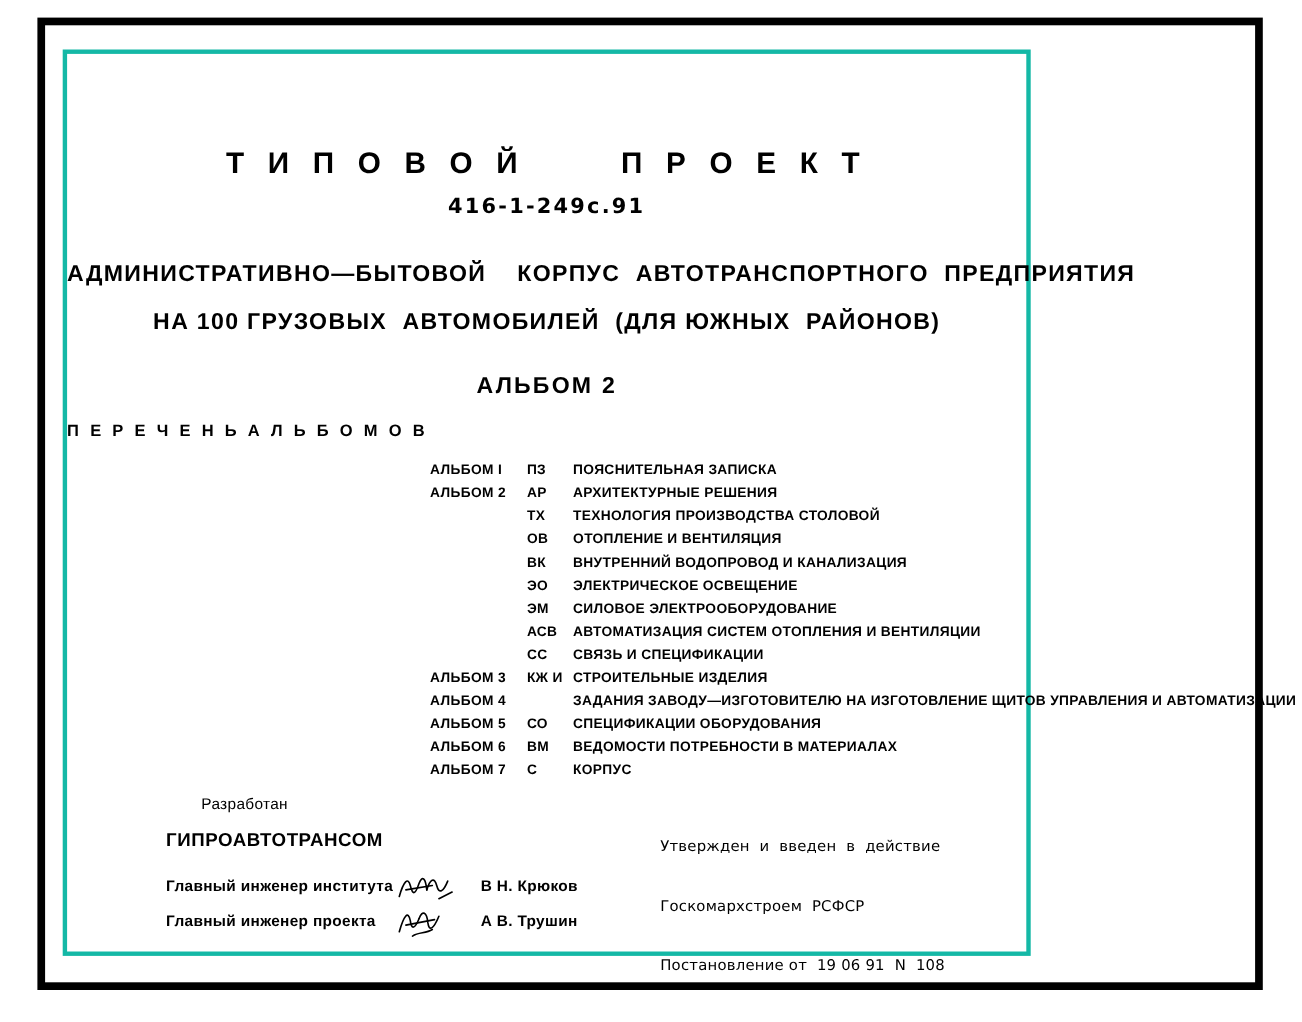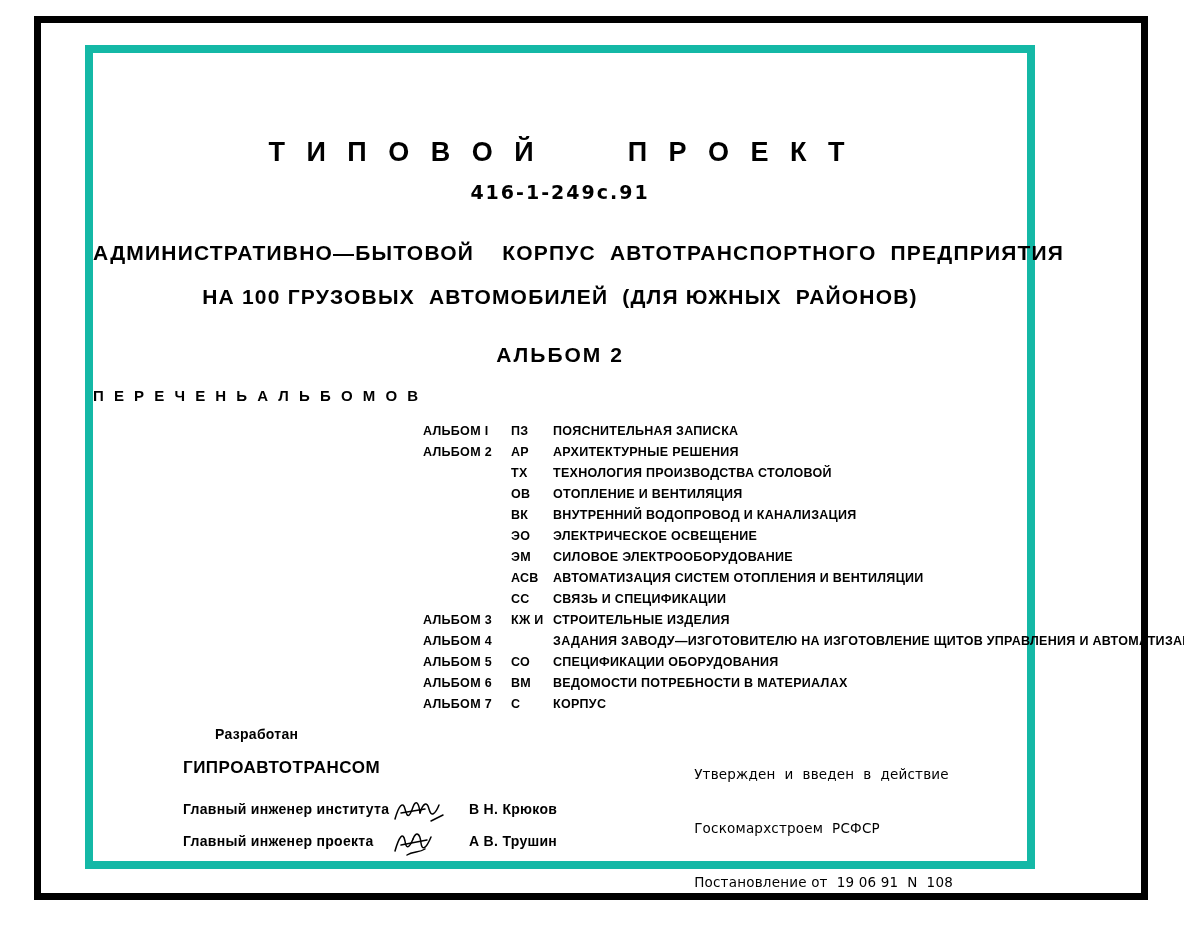--- a/index.html
+++ b/index.html
@@ -28,25 +28,25 @@
     left: 34px;
     top: 16px;
     width: 1114px;
     height: 884px;
     border: 7px solid #000000;
     box-sizing: border-box;
     background: #ffffff;
   }
   .frame-inner {
     position: absolute;
-    left: 44px;
+    left: 16px;
     top: 22px;
-    width: 950px;
+    width: 880px;
     height: 824px;
-    border: 8px solid #14b8a6;
+    border: 4px solid #14b8a6;
     box-sizing: border-box;
     background: #ffffff;
   }
 
   
   .title-main {
     position: absolute;
     left: 0;
     top: 84px;
     width: 100%;
@@ -141,21 +141,21 @@
     position: absolute;
     left: 130px;
   }
 
   
   .developed-label {
     position: absolute;
     left: 122px;
     top: 673px;
     font-size: 14px;
-    font-weight: bold;
+    font-weight: normal;
     letter-spacing: 0.3px;
   }
   .developer-name {
     position: absolute;
     left: 90px;
     top: 705px;
     font-size: 17px;
     font-weight: bold;
     letter-spacing: 0.5px;
   }

